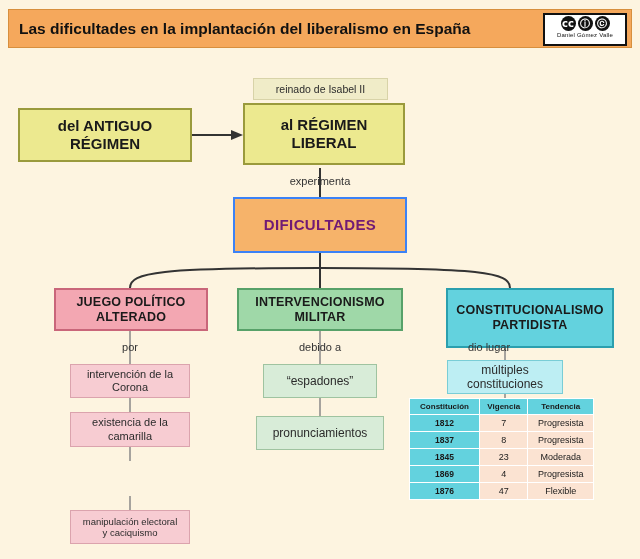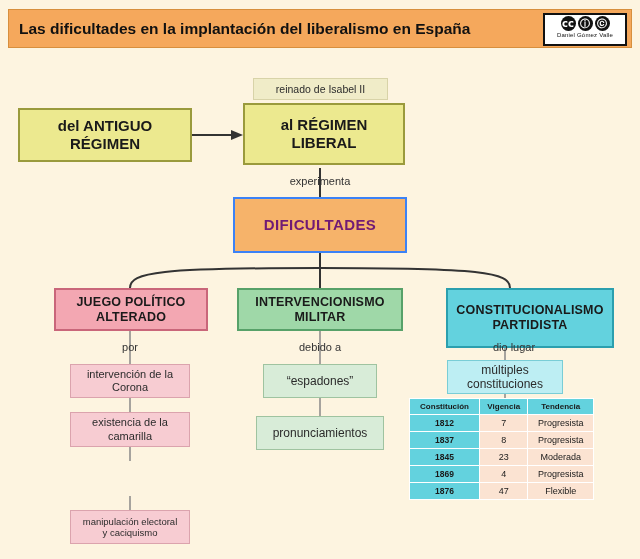--- a/index.html
+++ b/index.html
@@ -158,21 +158,21 @@
 ALTERADO</div>
 
   <div class="box green" style="left:237px;top:288px;width:166px;height:43px;white-space:pre-line;">INTERVENCIONISMO
 MILITAR</div>
 
   <div class="box cyan" style="left:446px;top:288px;width:168px;height:60px;white-space:pre-line;">CONSTITUCIONALISMO
 PARTIDISTA</div>
 
   <div class="conn-label" style="left:95px;top:341px;width:70px;">por</div>
   <div class="conn-label" style="left:285px;top:341px;width:70px;">debido a</div>
-  <div class="conn-label" style="left:479px;top:341px;width:70px;">dio lugar</div>
+  <div class="conn-label" style="left:454px;top:341px;width:70px;">dio lugar</div>
 
   <div class="box sub-pink" style="left:70px;top:364px;width:120px;height:34px;white-space:pre-line;">intervención de la
 Corona</div>
   <div class="box sub-pink" style="left:70px;top:412px;width:120px;height:35px;white-space:pre-line;">existencia de la
 camarilla</div>
   <div class="box sub-pink small" style="left:70px;top:510px;width:120px;height:34px;white-space:pre-line;">manipulación electoral
 y caciquismo</div>
 
   <div class="box sub-green" style="left:263px;top:364px;width:114px;height:34px;">“espadones”</div>
   <div class="box sub-green" style="left:256px;top:416px;width:128px;height:34px;">pronunciamientos</div>

